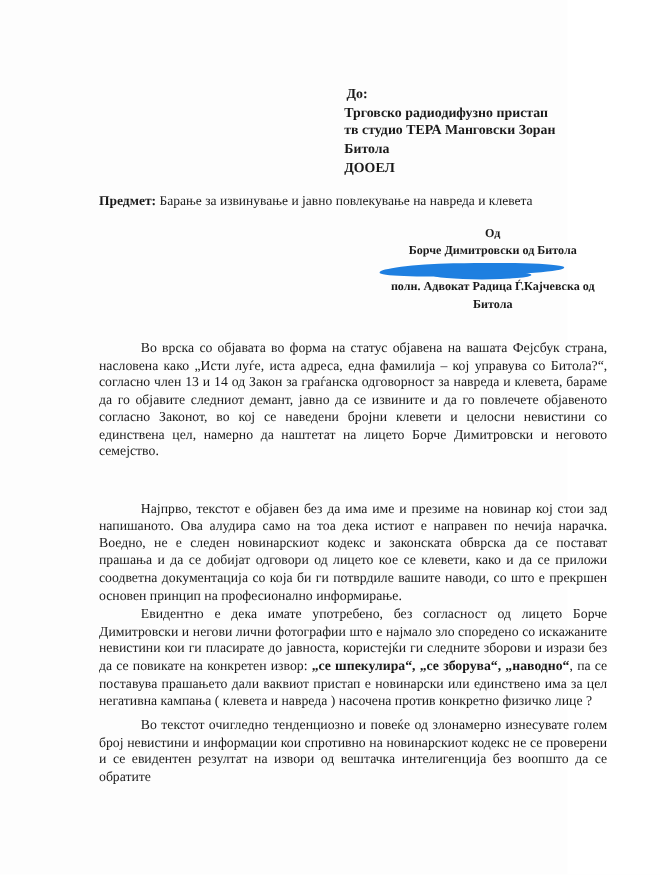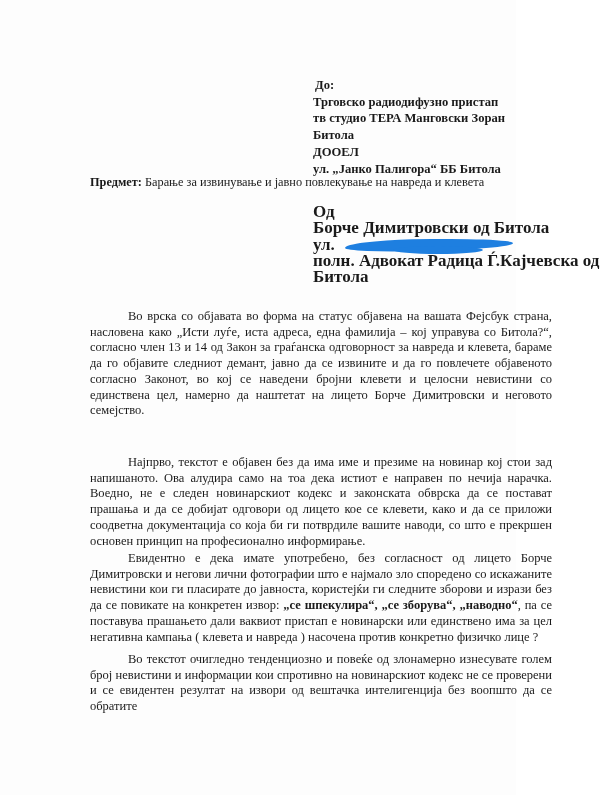--- a/index.html
+++ b/index.html
@@ -14,21 +14,21 @@
       font-weight: bold; font-size: 12.6px; line-height: 16.7px;
     }
     .recipient div { white-space: nowrap; }
     .subject {
       position: absolute; left: 90px; top: 175px; width: 470px;
       font-size: 12.3px; white-space: nowrap;
     }
     .subject b { font-weight: bold; }
     .sender {
       position: absolute; left: 313px; top: 204px; width: 270px;
-      font-weight: bold; font-size: 17px; line-height: 16.3px;
+      font-weight: bold; font-size: 11px; line-height: 16.3px; text-align: center;
     }
     .sender div { white-space: nowrap; position: relative; }
     .redact {
       position: absolute; left: 32px; top: 2px; width: 168px; height: 12px;
       background: #1e7fe0; border-radius: 40% 60% 55% 45% / 60% 50% 50% 40%;
       transform: rotate(-1.2deg);
     }
     .redact2 {
       position: absolute; left: 80px; top: 9px; width: 90px; height: 8px;
       background: #1e7fe0; border-radius: 50%;
@@ -50,21 +50,20 @@
 <body>
 
 <div class="page">
 
   <div class="recipient">
     <div style="margin-left:2px">До:</div>
     <div>Трговско радиодифузно пристап</div>
     <div>тв студио ТЕРА Манговски Зоран</div>
     <div>Битола</div>
     <div>ДООЕЛ</div>
-    <div>ул. „Јанко Палигора“ ББ Битола</div>
   </div>
 
   <div class="subject">
     <b>Предмет:</b>
     <span>Барање за извинување и јавно повлекување на навреда и клевета</span>
   </div>
 
   <div class="sender">
     <div>Од</div>
     <div>Борче Димитровски од Битола</div>

